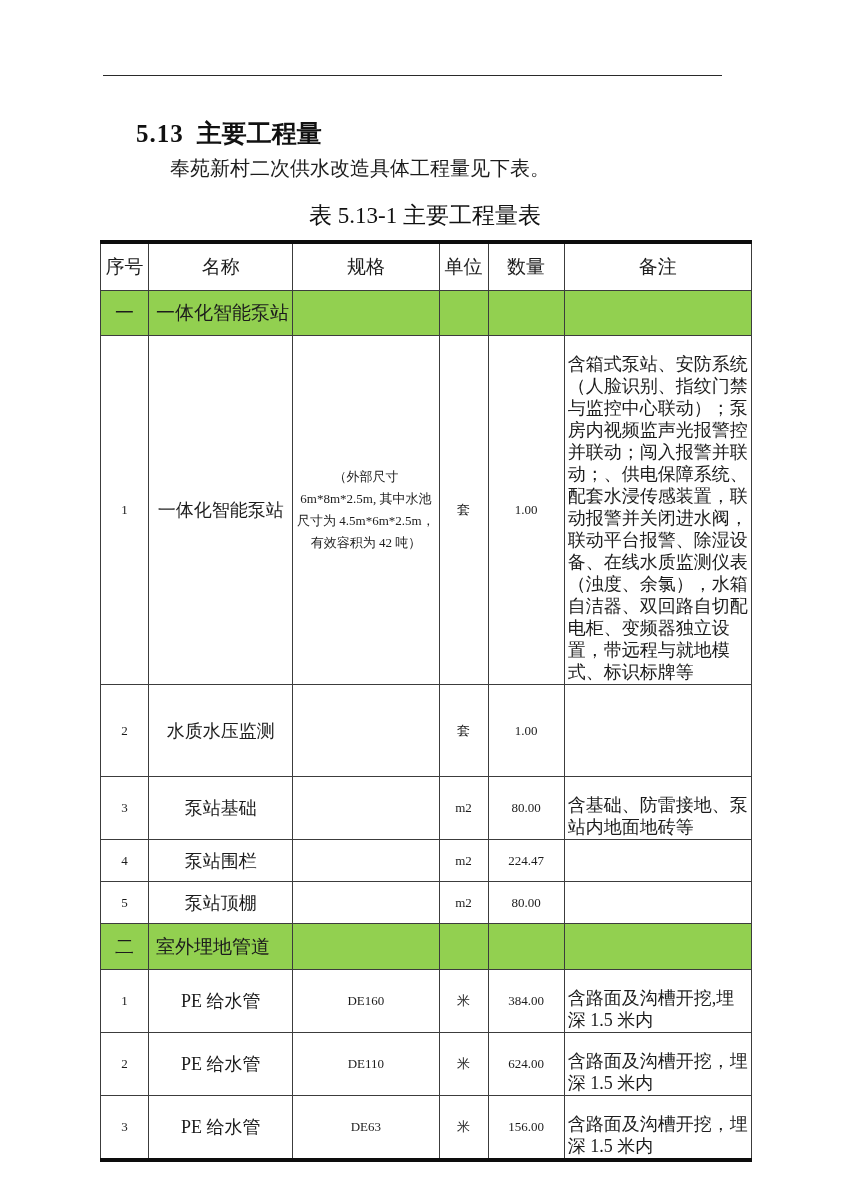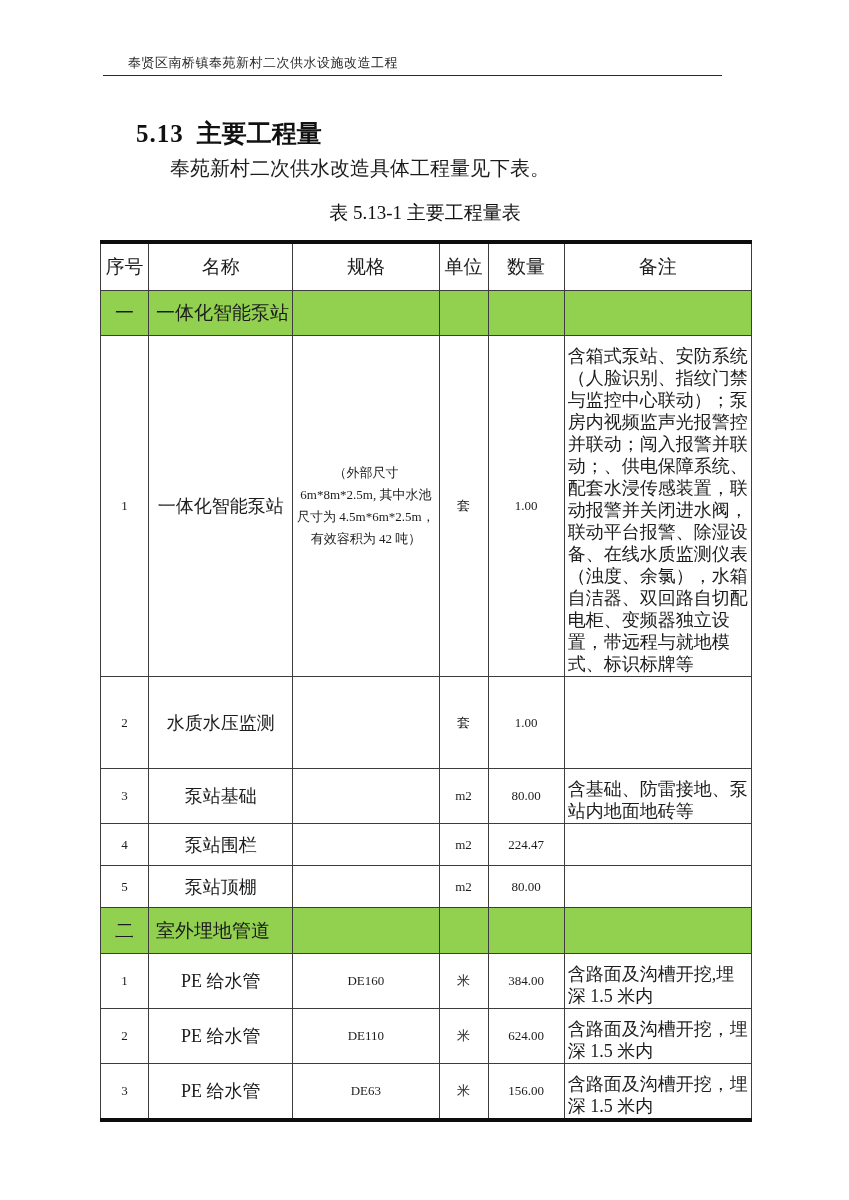--- a/index.html
+++ b/index.html
@@ -15,38 +15,38 @@
   }
   .section-heading{
     position:absolute;left:120px;top:101px;margin:16px;font-size:25px;font-weight:bold;color:#111;
   }
   .section-heading .num{letter-spacing:1px;}
   .section-heading .gap{display:inline-block;width:13px;}
   .intro{
     position:absolute;left:164px;top:149px;margin:6px;font-size:20px;color:#1c1c1c;
   }
   .caption{
-    position:absolute;left:100px;top:200px;width:650px;text-align:center;font-size:19px;color:#111;
+    position:absolute;left:100px;top:200px;width:650px;text-align:center;font-size:23px;color:#111;
   }
   table.qty-table{
     position:absolute;left:100px;top:232px;width:652px;
     border-collapse:collapse;table-layout:fixed;
     border-top:4px solid #0d0d0d;border-bottom:4px solid #0d0d0d;
     border-left:1px solid #3c3c3c;border-right:1px solid #3c3c3c;margin-top:8px;
   }
   .qty-table th,.qty-table td{
     border:1px solid #3c3c3c;
     font-weight:normal;vertical-align:middle;text-align:center;
     padding:1px 2px;line-height:22px;overflow:hidden;
   }
   .qty-table th{height:44px;font-size:19px;}
   .qty-table td{font-size:18px;}
   
   td.c0,td.c2,td.c3,td.c4{font-family:Liberation Serif, serif;font-size:13px;}
-  td.c5{text-align:left;padding:9px 2px 1px 3px;line-height:22px;}
+  td.c5{text-align:left;padding:17px 2px 1px 3px;line-height:22px;}
   
   tr.section-row td{background:var(--section-green,#92d050);}
   tr.section-row td.c1{text-align:left;padding-left:7px;white-space:nowrap;font-size:19px;}
   tr.section-row td.c0{font-size:19px;font-family:"Liberation Serif","DejaVu Serif",serif;}
   
   tbody tr:nth-child(1){height:45px;}
   tbody tr:nth-child(2){height:335px;}
   tbody tr:nth-child(3){height:92px;}
   tbody tr:nth-child(4){height:48px;}
   tbody tr:nth-child(5){height:42px;}
@@ -58,21 +58,20 @@
   .footer{
     position:absolute;left:0;top:1097px;width:849px;text-align:center;
     font-size:13px;font-family:"Liberation Sans","DejaVu Sans",sans-serif;color:#222;
   }
 </style>
 </head>
 <body>
 
 <div class="page">
 
-  <div class="running-header">奉贤区南桥镇奉苑新村二次供水设施改造工程</div>
   <div class="header-rule"></div>
 
   <h1 class="section-heading"><span class="num">5.13</span><span class="gap"></span><span>主要工程量</span></h1>
 
   <p class="intro">奉苑新村二次供水改造具体工程量见下表。</p>
 
   <div class="caption">表 5.13-1 主要工程量表</div>
 
   <table class="qty-table">
     <colgroup>

